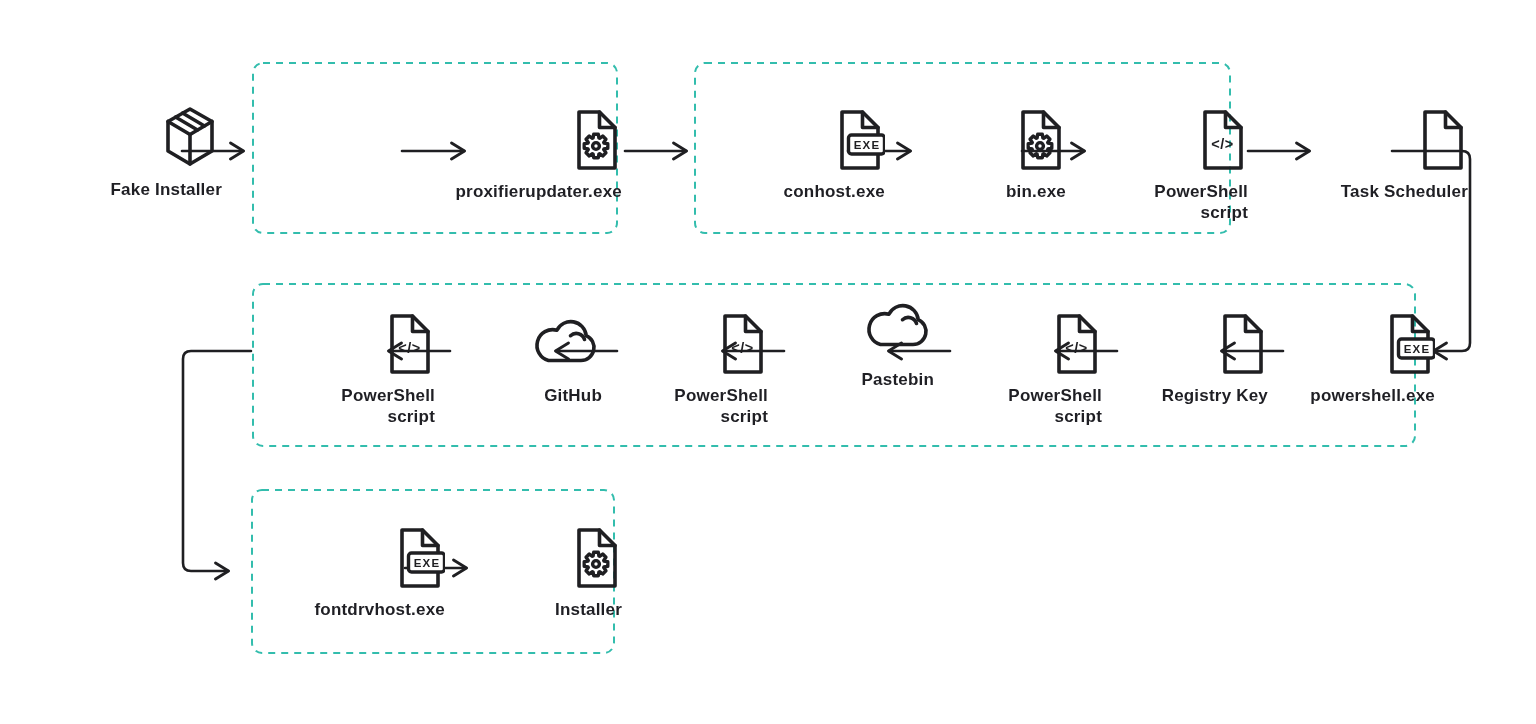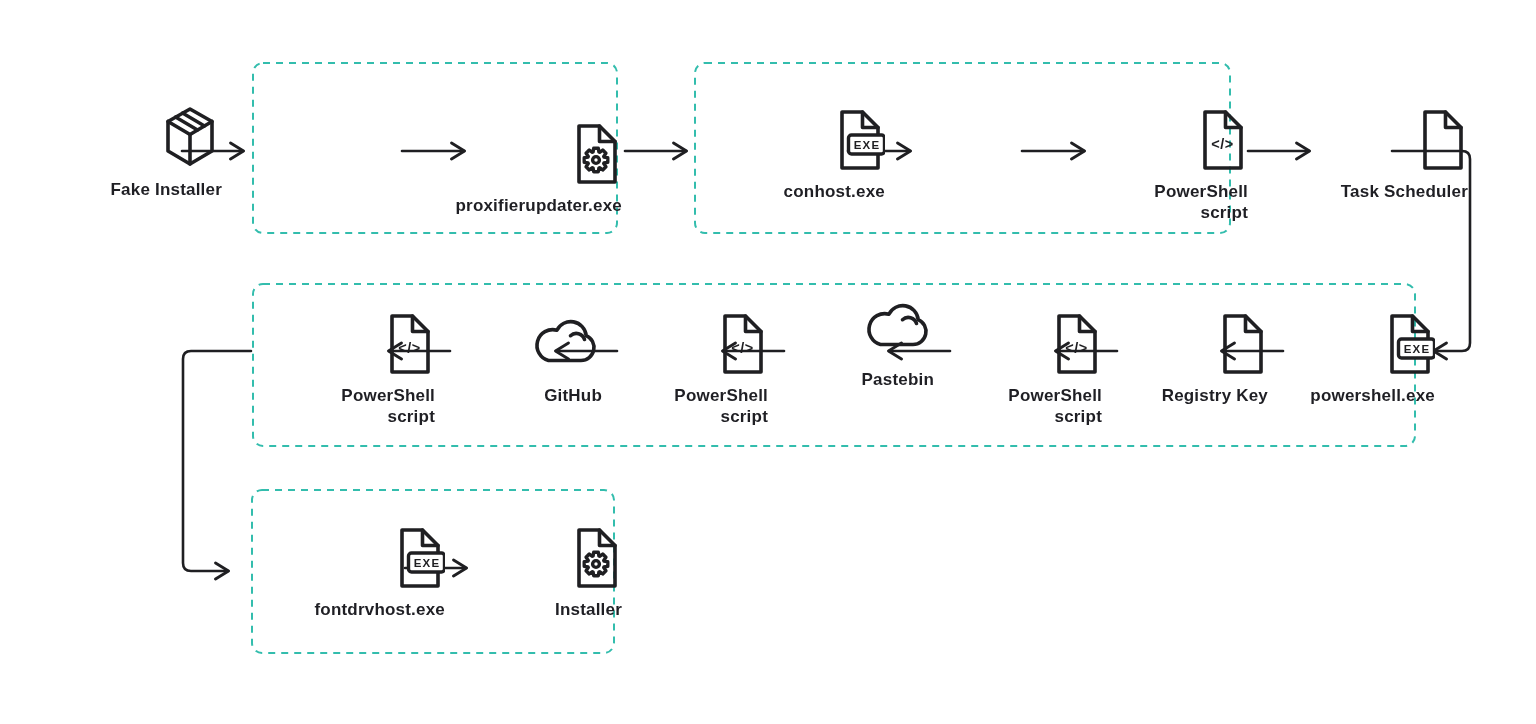--- a/index.html
+++ b/index.html
@@ -88,37 +88,44 @@
   </svg>
 
   <div class="node" style="left:22px;top:107px">
     <svg class="ic" width="64" height="62" viewBox="0 0 64 62">
         <use href="#def-package"></use>
       </svg>
     <div class="label">Fake Installer</div>
   </div>
 
 
-  <div class="node" style="left:422px;top:123px">
+  <div class="node" style="left:422px;top:109px">
     <svg class="ic" width="52" height="62" viewBox="0 0 52 62">
       <use href="#def-file"></use>
         <use href="#def-gear" transform="translate(26,37)"></use>
     </svg>
     <div class="label">proxifierupdater.exe</div>
   </div>
 
   <div class="node" style="left:685px;top:109px">
     <svg class="ic" width="52" height="62" viewBox="0 0 52 62">
       <use href="#def-file"></use>
       <rect class="badge" x="15.5" y="26" width="36" height="19" rx="3"></rect>
       <text class="badge-text" x="34" y="39.5" text-anchor="middle">EXE</text>
     </svg>
     <div class="label">conhost.exe</div>
   </div>
 
+  <div class="node" style="left:866px;top:109px">
+    <svg class="ic" width="52" height="62" viewBox="0 0 52 62">
+      <use href="#def-file"></use>
+        <use href="#def-gear" transform="translate(26,37)"></use>
+    </svg>
+    <div class="label">bin.exe</div>
+  </div>
 
   <div class="node" style="left:1048px;top:109px">
     <svg class="ic" width="52" height="62" viewBox="0 0 52 62">
       <use href="#def-file"></use>
       <text class="code-text" x="26.5" y="40" text-anchor="middle">&lt;/&gt;</text>
     </svg>
     <div class="label">PowerShell
 script</div>
   </div>
 

